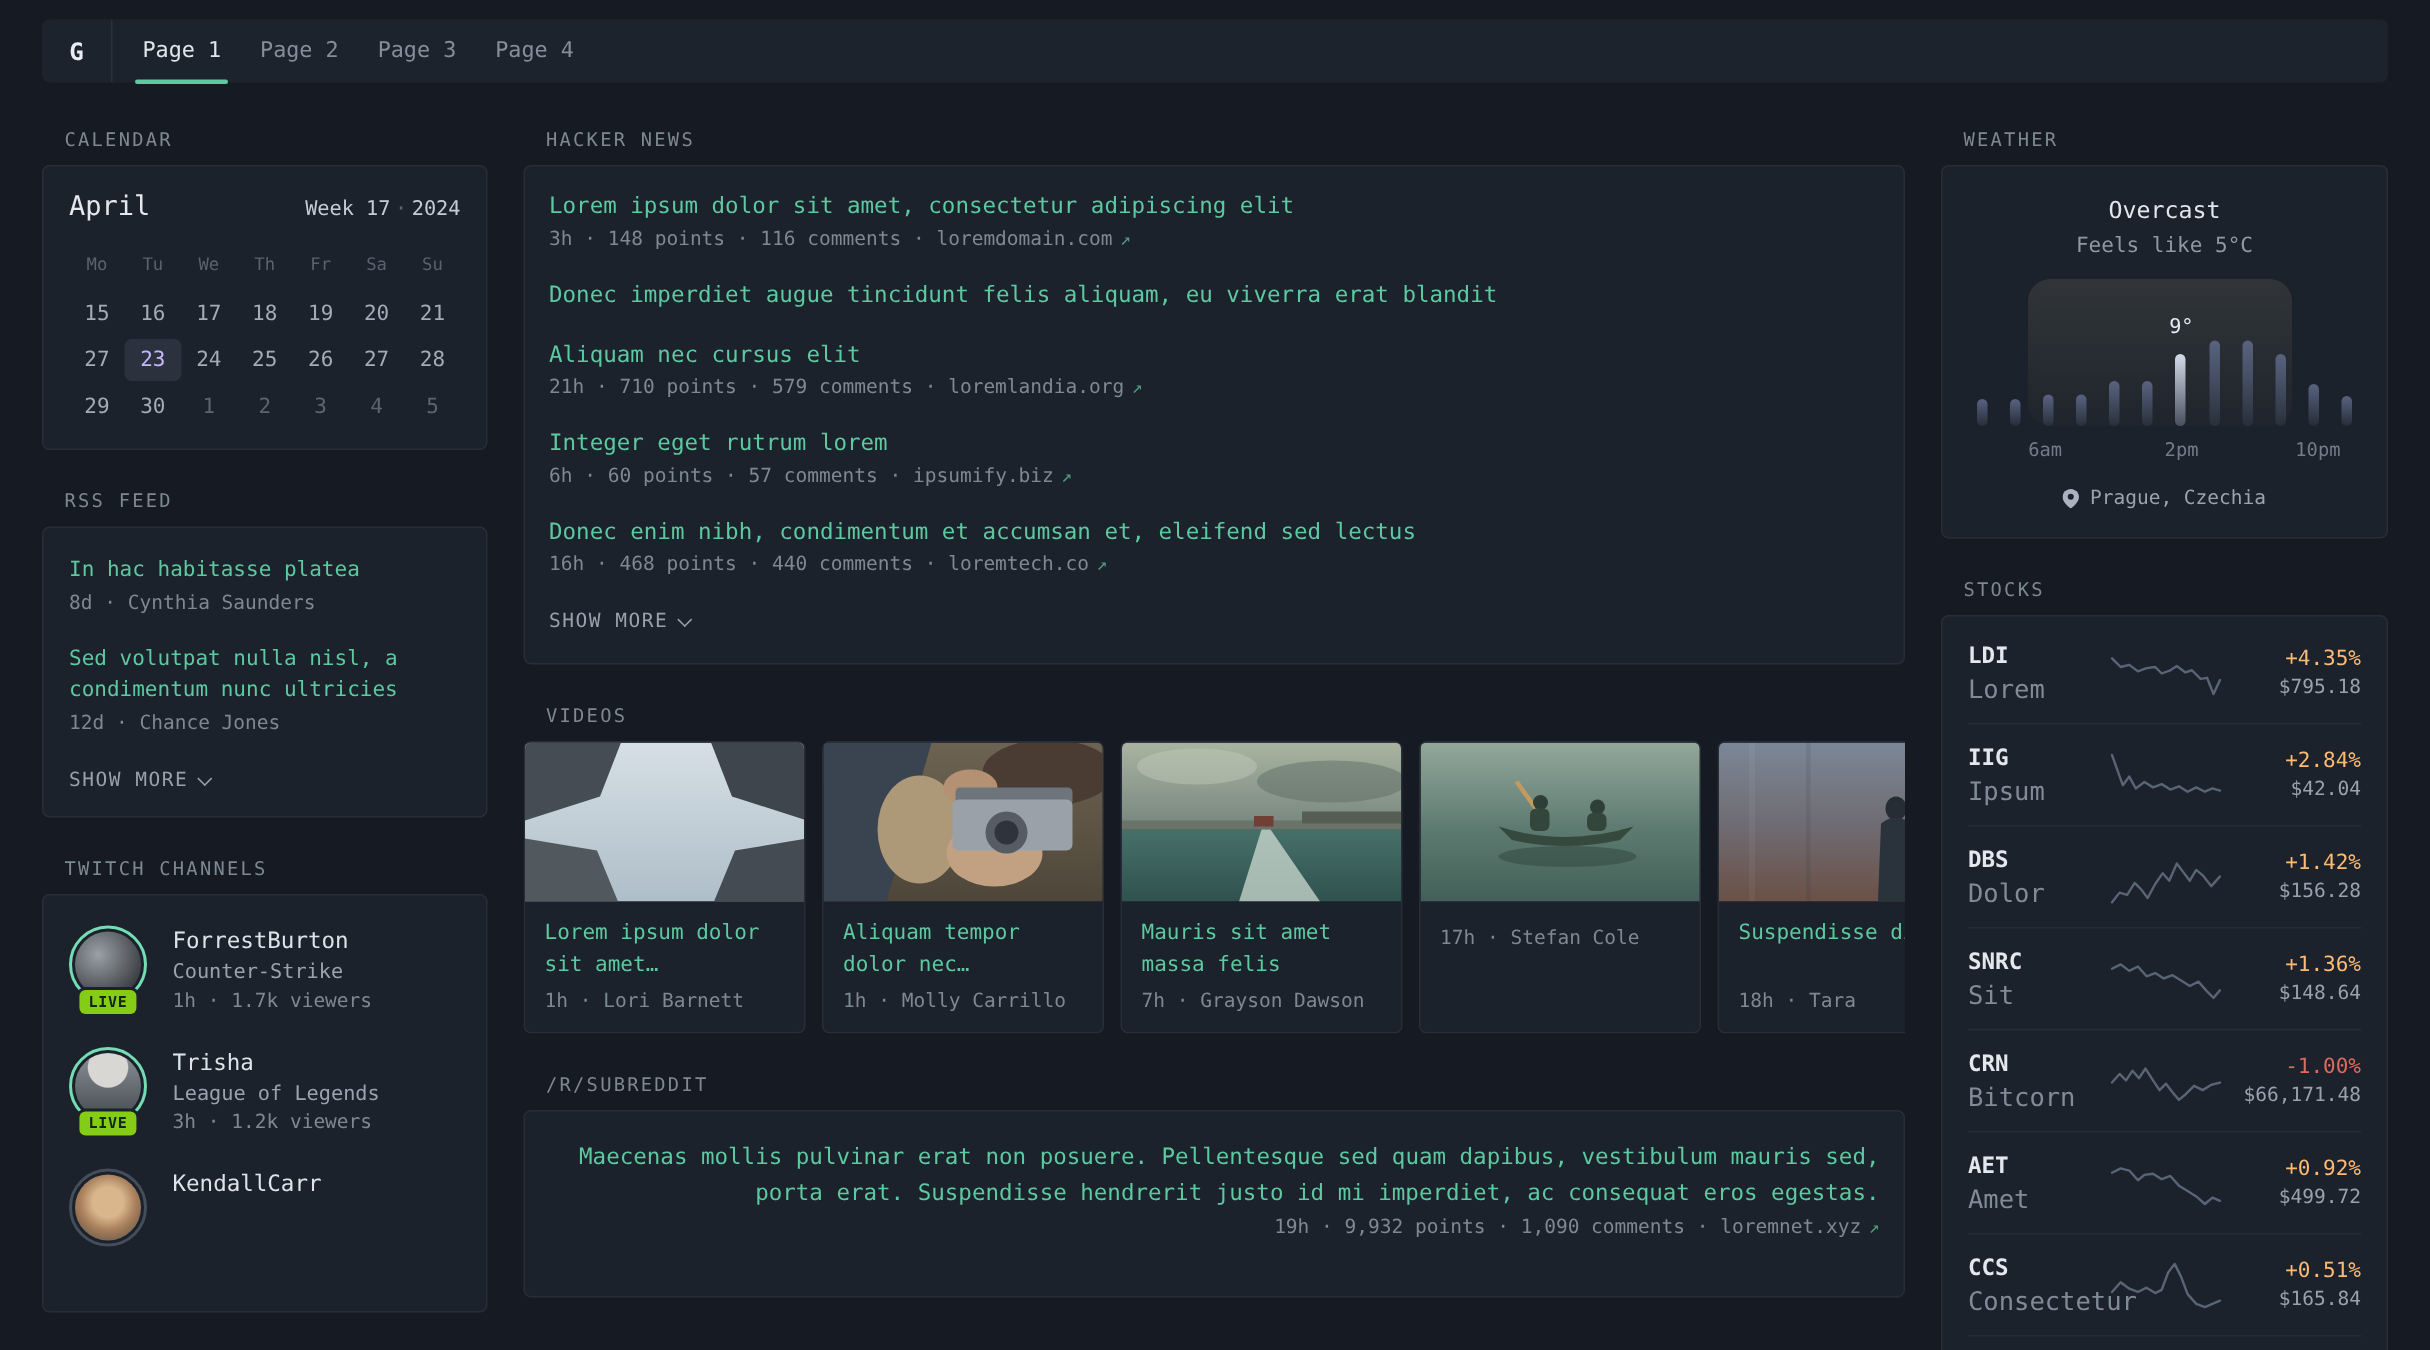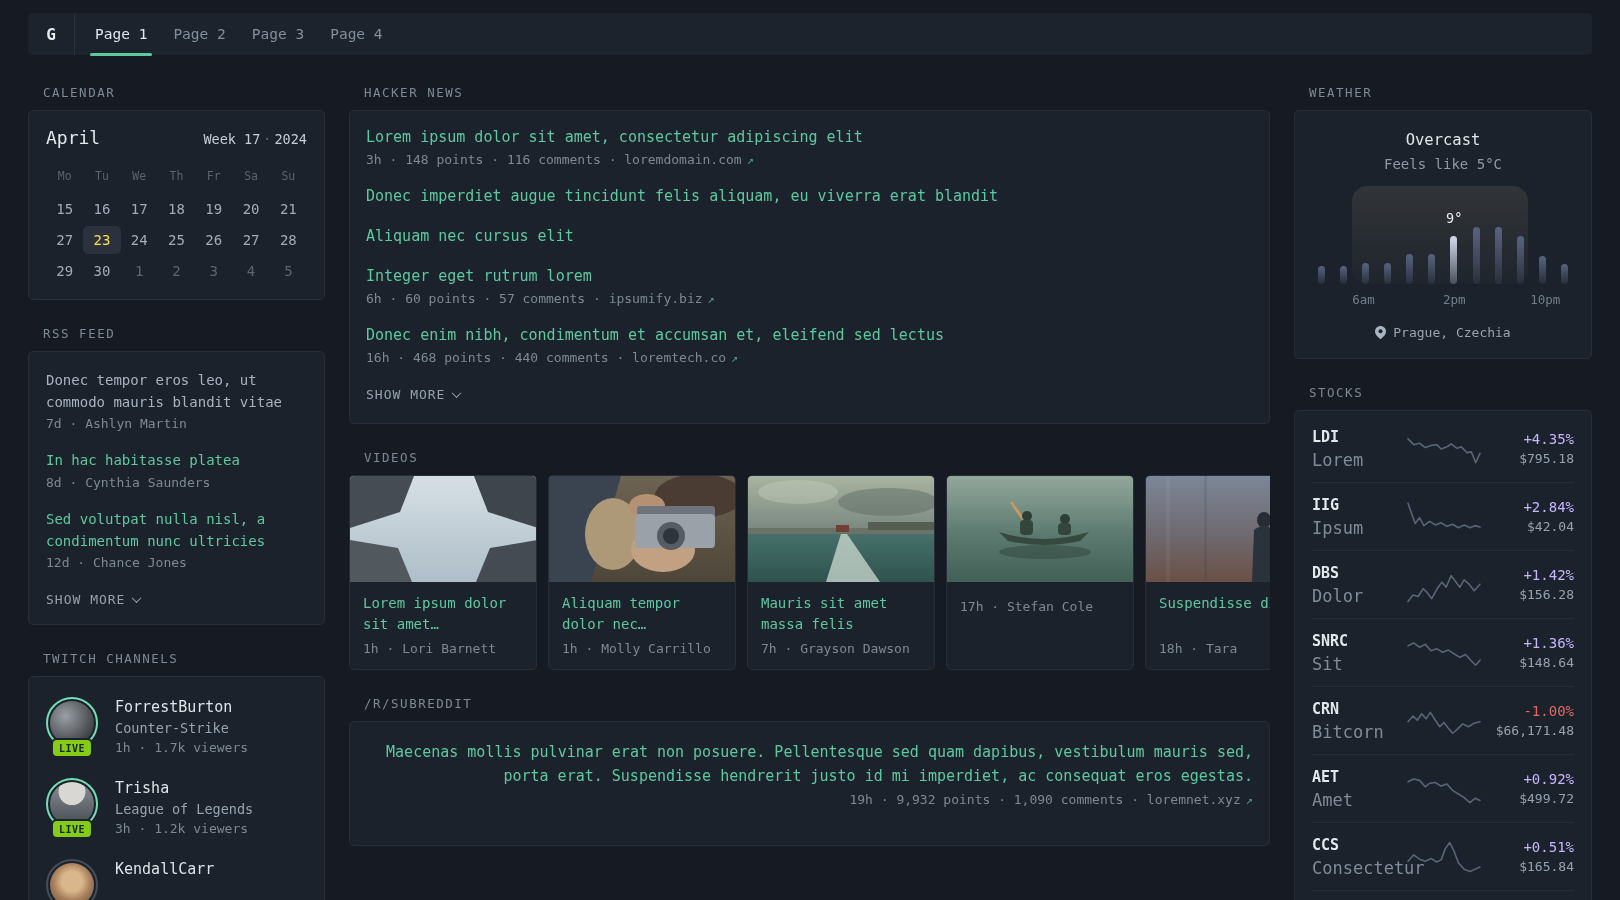--- a/index.html
+++ b/index.html
@@ -62,21 +62,21 @@
   .cal-grid {
     display:grid; grid-template-columns:repeat(7,1fr); margin-top:16px;
     row-gap:3px;
   }
   .cal-wd { text-align:center; font-size:11.5px; color:#59626f; padding:5px 0 9px; }
   .cal-day {
     text-align:center; font-size:14px; color:#a2abb7; padding:7px 0;
     border-radius:5px; line-height:1;
   }
   .cal-day.out { color:#5b6572; }
-  .cal-day.sel { background:#2b323e; color:#fde047; }
+  .cal-day.sel { background:#2b323e; color:#c4b5fd; }
   
   .rss-card { padding:18px 17px 16px; }
   .rss-item { margin-bottom:19px; }
   .rss-title {
     display:block; color:#5cc9a0; font-size:14px; line-height:1.55;
     text-decoration:none; cursor:pointer;
   }
   .rss-item.muted .rss-title { color:#a9b2be; }
   .meta { color:#7e8893; font-size:13px; margin-top:3px; }
   
@@ -168,21 +168,21 @@
   .stock-id { width:96px; flex:none; }
   .ticker { color:#e3e8ee; font-size:15px; font-weight:bold; }
   .sname { color:#818b97; font-size:17px; margin-top:4px; }
   .spark { width:72px; height:36px; flex:none; overflow:visible; }
   .spark polyline {
     fill:none; stroke:#5a6477; stroke-width:1.6;
     vector-effect:non-scaling-stroke; stroke-linejoin:round; stroke-linecap:round;
   }
   .stock-vals { flex:1; text-align:right; }
   .change { font-size:14px; }
-  .change.up { color:#c4b5fd; }
+  .change.up { color:#fdba74; }
   .change.down { color:#e0695f; }
   .price { color:#98a2ae; font-size:13px; margin-top:4px; }
 </style>
 </head>
 <body>
 
 <nav class="nav">
   <div class="nav-logo">G</div>
   <div class="nav-tabs">
     <a class="nav-tab active">Page 1</a>
@@ -234,24 +234,20 @@
             <div class="cal-day out">3</div>
             <div class="cal-day out">4</div>
             <div class="cal-day out">5</div>
           </div>
       </div>
     </section>
 
     <section>
       <h2 class="widget-label">RSS FEED</h2>
       <div class="card rss-card">
-        <div class="rss-item muted">
-          <a class="rss-title">Donec tempor eros leo, ut commodo mauris blandit vitae</a>
-          <div class="meta">7d · Ashlyn Martin</div>
-        </div>
         <div class="rss-item">
           <a class="rss-title">In hac habitasse platea</a>
           <div class="meta">8d · Cynthia Saunders</div>
         </div>
         <div class="rss-item">
           <a class="rss-title">Sed volutpat nulla nisl, a condimentum nunc ultricies</a>
           <div class="meta">12d · Chance Jones</div>
         </div>
         <button class="show-more">
           <span>SHOW MORE</span>
@@ -317,20 +313,21 @@
       <div class="card hn-card">
         <div class="hn-item">
           <a class="hn-title">Lorem ipsum dolor sit amet, consectetur adipiscing elit</a>
           <div class="hn-meta"><span>3h · 148 points · 116 comments · </span><span class="hn-domain">loremdomain.com</span><span class="ext">↗</span></div>
         </div>
         <div class="hn-item">
           <a class="hn-title">Donec imperdiet augue tincidunt felis aliquam, eu viverra erat blandit</a>
         </div>
         <div class="hn-item">
           <a class="hn-title">Aliquam nec cursus elit</a>
+          <div class="hn-meta"><span>21h · 710 points · 579 comments · </span><span class="hn-domain">loremlandia.org</span><span class="ext">↗</span></div>
         </div>
         <div class="hn-item">
           <a class="hn-title">Integer eget rutrum lorem</a>
           <div class="hn-meta"><span>6h · 60 points · 57 comments · </span><span class="hn-domain">ipsumify.biz</span><span class="ext">↗</span></div>
         </div>
         <div class="hn-item">
           <a class="hn-title">Donec enim nibh, condimentum et accumsan et, eleifend sed lectus</a>
           <div class="hn-meta"><span>16h · 468 points · 440 comments · </span><span class="hn-domain">loremtech.co</span><span class="ext">↗</span></div>
         </div>
         <button class="show-more">

